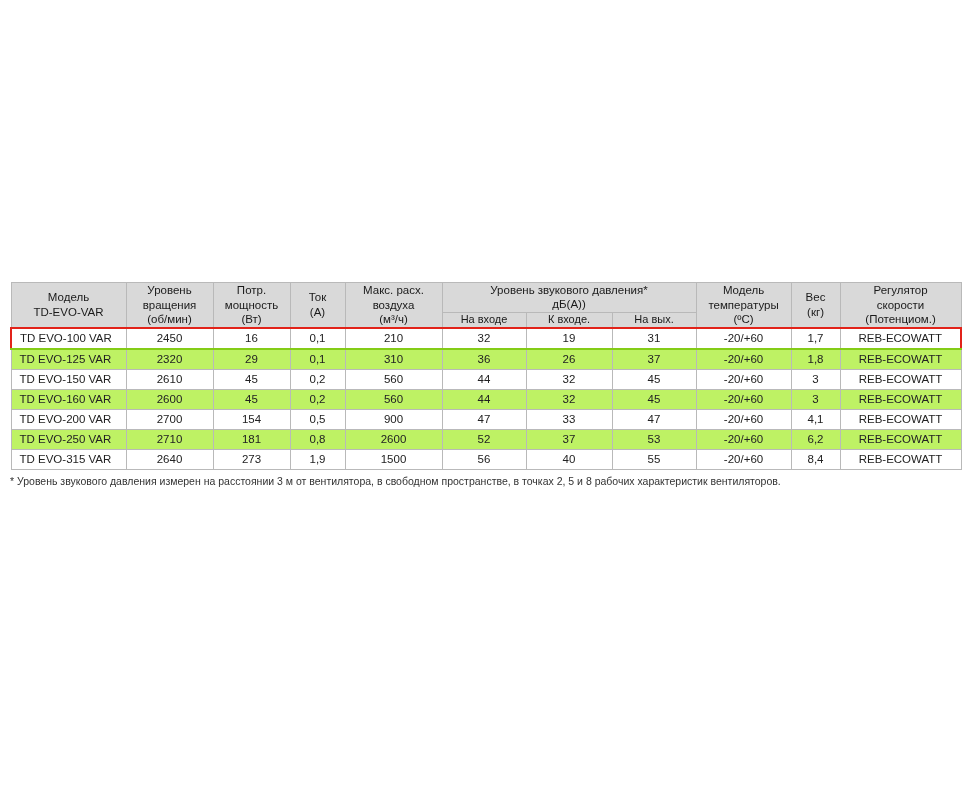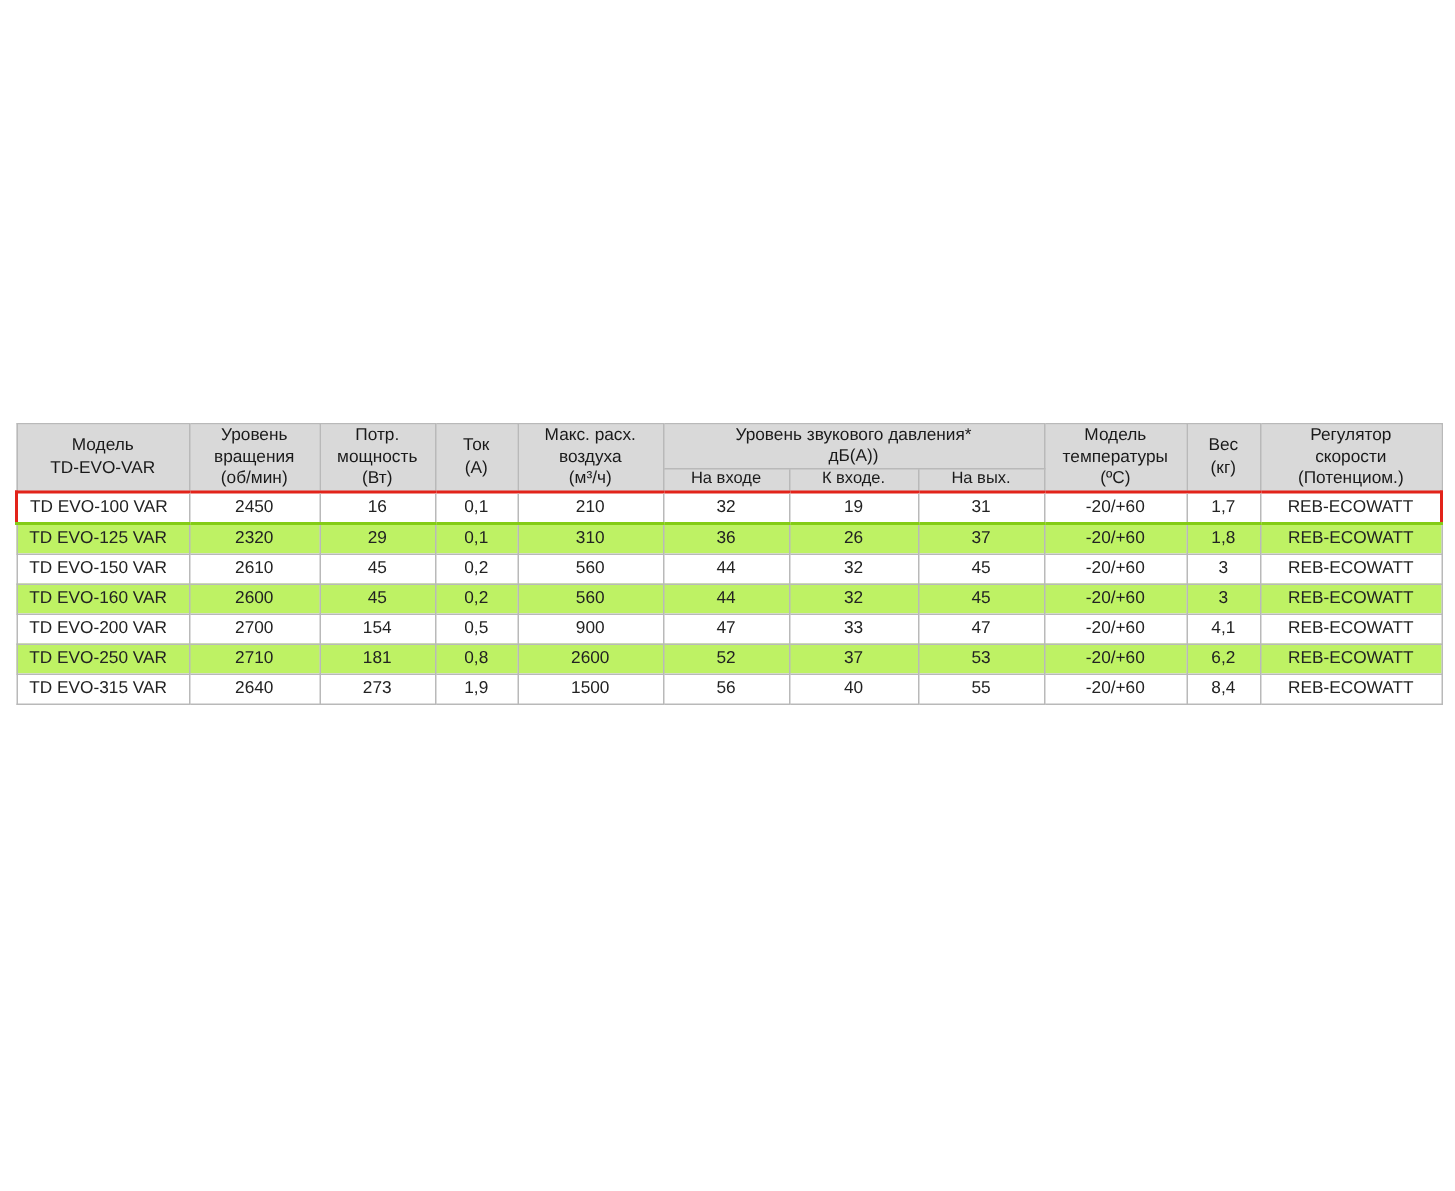--- a/index.html
+++ b/index.html
@@ -235,13 +235,14 @@
           <td>1500</td>
           <td>56</td>
           <td>40</td>
           <td>55</td>
           <td>-20/+60</td>
           <td>8,4</td>
           <td>REB-ECOWATT</td>
         </tr>
       </tbody>
   </table>
+  <div class="footnote">* Уровень звукового давления измерен на расстоянии 3 м от вентилятора, в свободном пространстве, в точках 2, 5 и 8 рабочих характеристик вентиляторов.</div>
 </div>
 
 </body></html>

